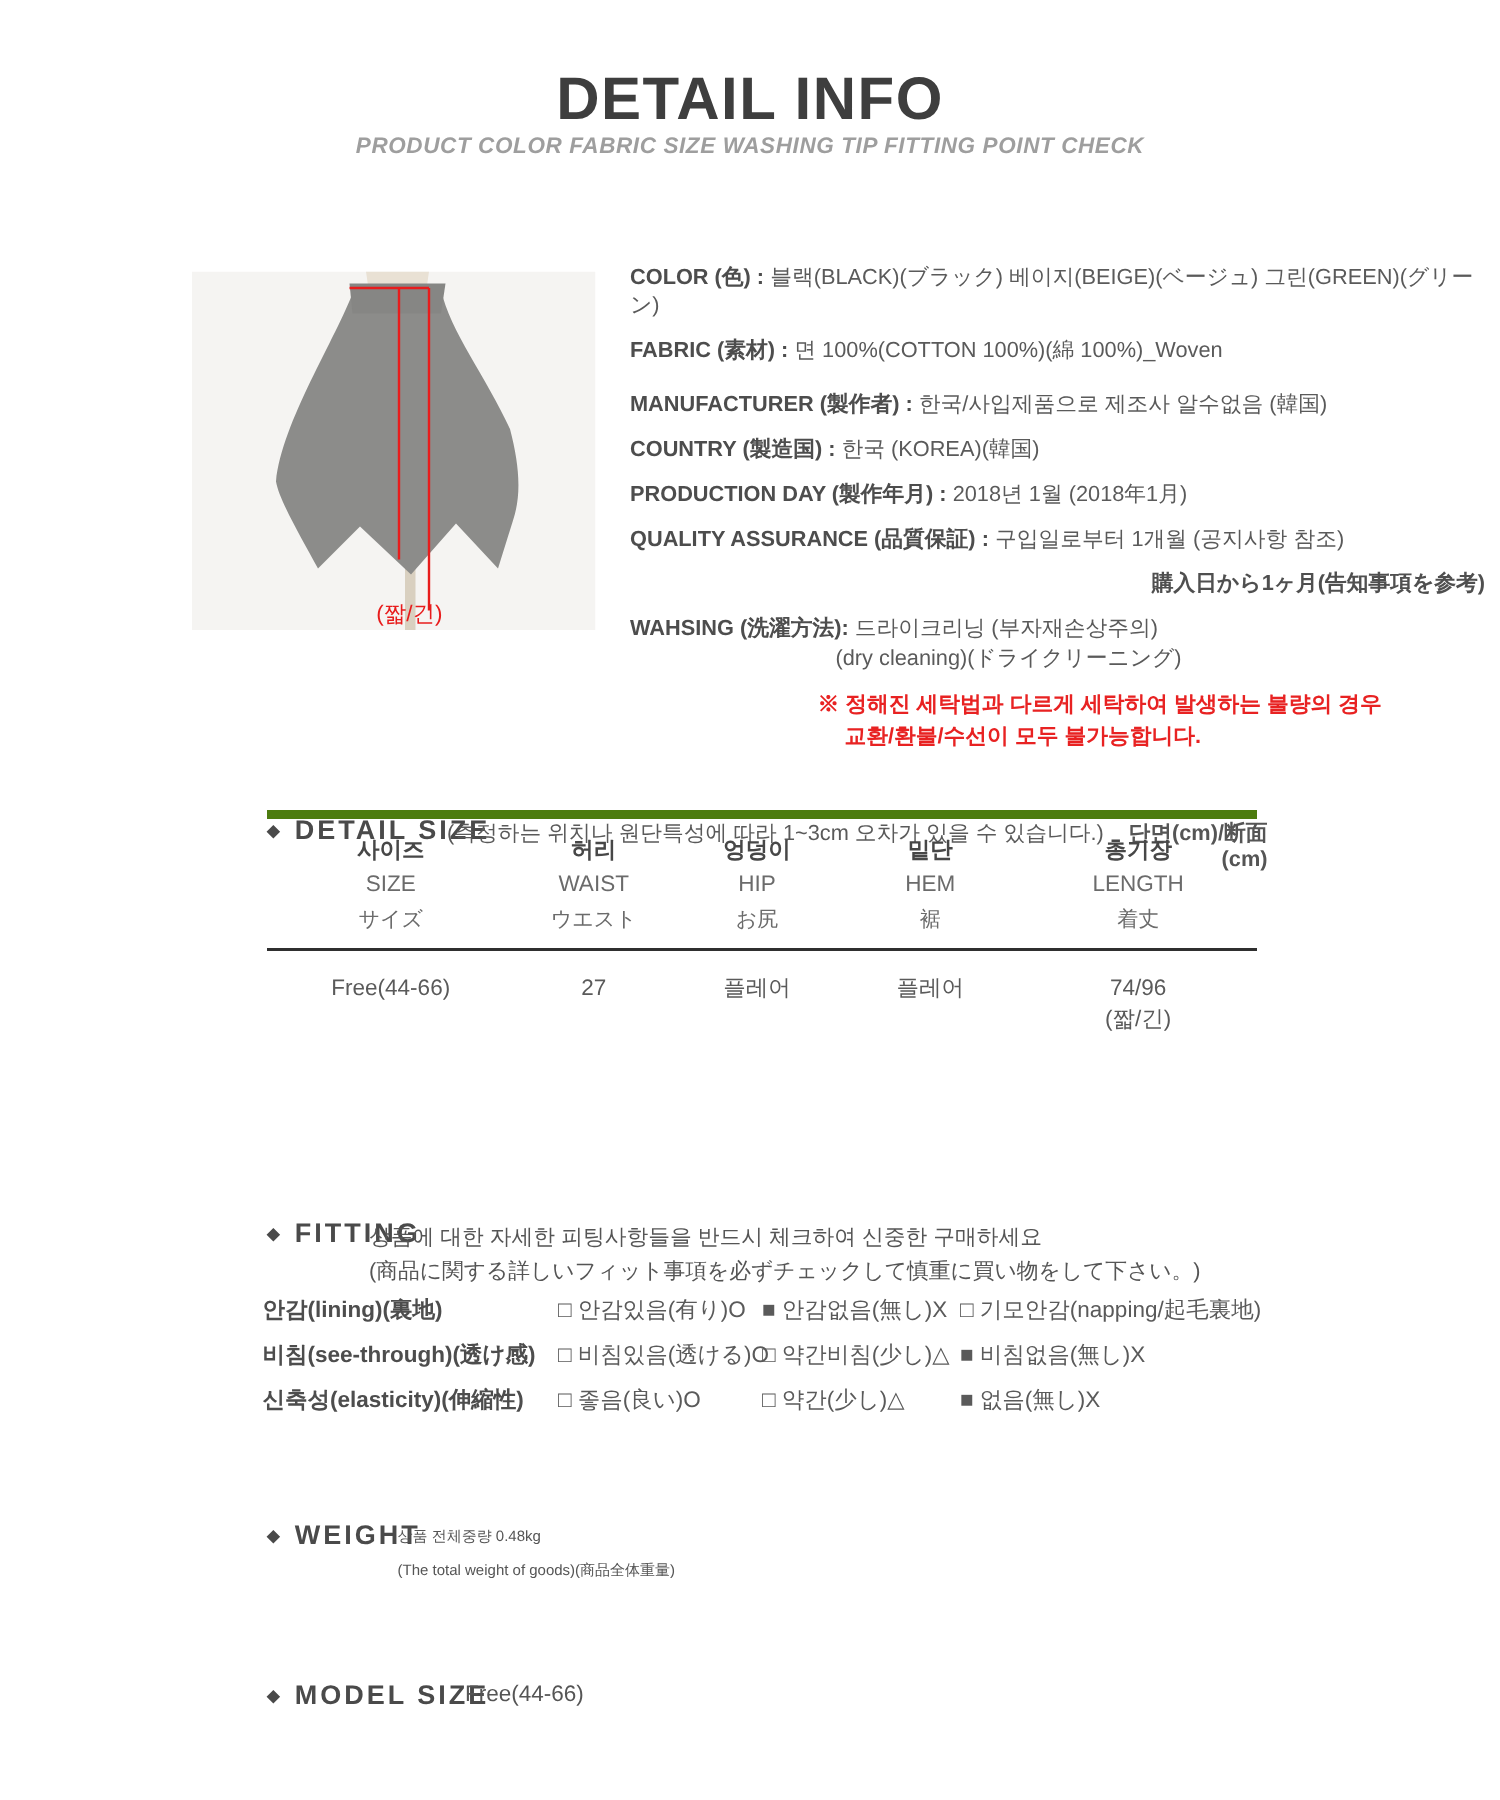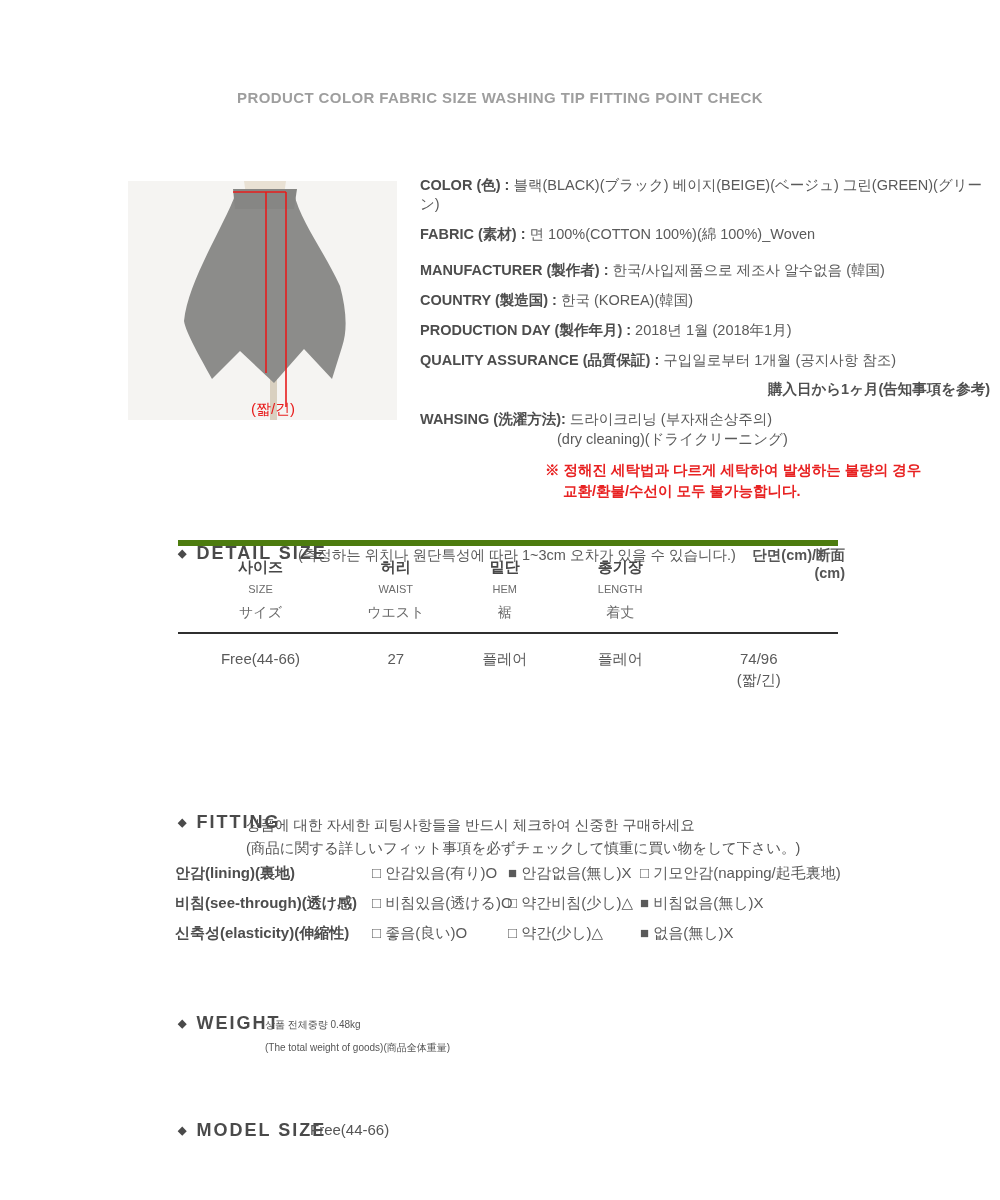--- a/index.html
+++ b/index.html
@@ -4,21 +4,21 @@
 <style>
   * { margin:0; padding:0; box-sizing:border-box; }
   html,body { background:#ffffff; }
   body { font-family:"Liberation Sans", sans-serif; color:#555; }
   .page { position:relative; width:1000px; height:1200px; background:#fff; overflow:hidden; }
 
   
   .title { position:absolute; top:44px; left:0; width:100%; text-align:center;
            font-size:40px; font-weight:bold; letter-spacing:1px; color:#3e3e3e; }
   .subtitle { position:absolute; top:89px; left:0; width:100%; text-align:center;
-              font-size:15px; font-weight:bold; letter-spacing:0.4px; color:#9e9e9e; }
+              font-size:15px; font-weight:bold; letter-spacing:0.4px; color:#9e9e9e;font-style:italic; }
 
   
   .product-photo { position:absolute; left:128px; top:181px; width:269px; height:239px; }
 
   
   .info { position:absolute; left:420px; top:176px; width:570px; font-size:14.5px; line-height:19px; }
   .info-row { margin-top:11px; }
   .info-row.first { margin-top:0; }
   .info-row.gap-lg { }
   .info-row.gap-md { margin-top:17px; }
@@ -38,21 +38,21 @@
   
   .size-note { position:absolute; left:298px; top:546px; font-size:14.5px; color:#5a5a5a; }
   .size-unit { position:absolute; left:700px; top:546px; width:145px; font-size:14.5px;
                font-weight:bold; color:#555; text-align:right;padding-left:32px; }
   .size-table { position:absolute; left:178px; top:540px; width:660px;
                 border-top:6px solid #4d7c0f; }
   .size-head { display:grid; grid-template-columns:25% 16% 17% 18% 24%;
                padding:9px 0 8px 0; border-bottom:2px solid #2f2f2f; }
   .size-head .col { text-align:center; }
   .hl-kr { font-size:15px; font-weight:bold; color:#474747; line-height:23px; }
-  .hl-en { font-size:11px; color:#6b6b6b; line-height:23px; }
+  .hl-en { font-size:15px; color:#6b6b6b; line-height:23px; }
   .hl-jp { font-size:14px; color:#6b6b6b; line-height:23px; }
   .size-row { display:grid; grid-template-columns:25% 16% 17% 18% 24%; padding-top:14px; }
   .size-row .cell { text-align:center; font-size:15px; color:#5a5a5a; line-height:21px; }
 
   
   .fit-note { position:absolute; left:246px; top:814px; font-size:14.5px; color:#555; line-height:23px; }
   .fit-rows { position:absolute; left:175px; top:864px; width:660px; }
   .fit-row { position:relative; height:30px; }
   .fit-label { position:absolute; left:0; top:0; font-size:15px; font-weight:bold; color:#4d4d4d; }
   .fit-opt { position:absolute; top:0; font-size:15px; color:#5a5a5a; white-space:nowrap; }
@@ -62,20 +62,21 @@
 
   
   .weight-text { position:absolute; left:265px; top:1013px; font-size:10px; color:#555; line-height:23px; }
   .model-value { position:absolute; left:310px; top:1121px; font-size:15px; color:#555; }
 </style>
 </head>
 <body>
 
 <div class="page">
 
+  <div class="title">DETAIL INFO</div>
   <div class="subtitle">PRODUCT COLOR FABRIC SIZE WASHING TIP FITTING POINT CHECK</div>
 
   <div class="product-photo">
     <svg width="269" height="239" viewBox="0 0 269 239">
       <rect x="0" y="0" width="269" height="239" fill="#f5f4f2"></rect>
 
       <path d="M116,0 L158,0 L156,14 Q137,22 118,14 Z" fill="#e9e1d4"></path>
 
       <rect x="142" y="150" width="7" height="89" fill="#d9d0c0"></rect>
 
@@ -139,20 +140,25 @@
     <div class="size-head">
       <div class="col">
         <div class="hl-kr">사이즈</div>
         <div class="hl-en">SIZE</div>
         <div class="hl-jp">サイズ</div>
       </div>
       <div class="col">
         <div class="hl-kr">허리</div>
         <div class="hl-en">WAIST</div>
         <div class="hl-jp">ウエスト</div>
+      </div>
+      <div class="col">
+        <div class="hl-kr">엉덩이</div>
+        <div class="hl-en">HIP</div>
+        <div class="hl-jp">お尻</div>
       </div>
       <div class="col">
         <div class="hl-kr">밑단</div>
         <div class="hl-en">HEM</div>
         <div class="hl-jp">裾</div>
       </div>
       <div class="col">
         <div class="hl-kr">총기장</div>
         <div class="hl-en">LENGTH</div>
         <div class="hl-jp">着丈</div>

